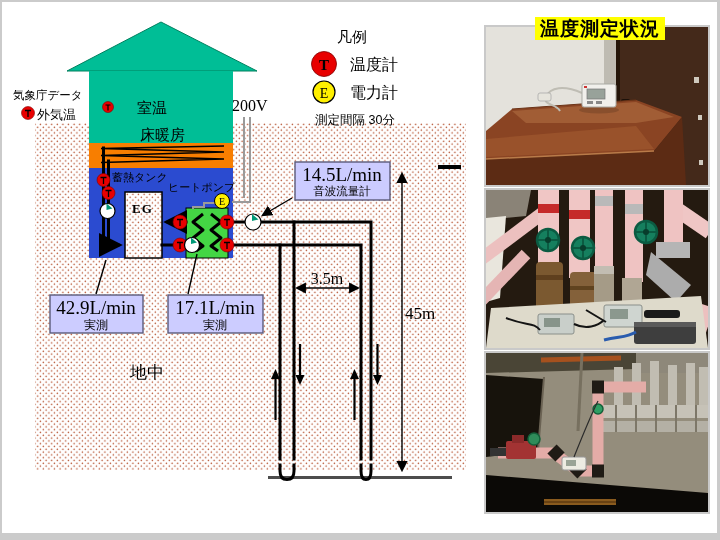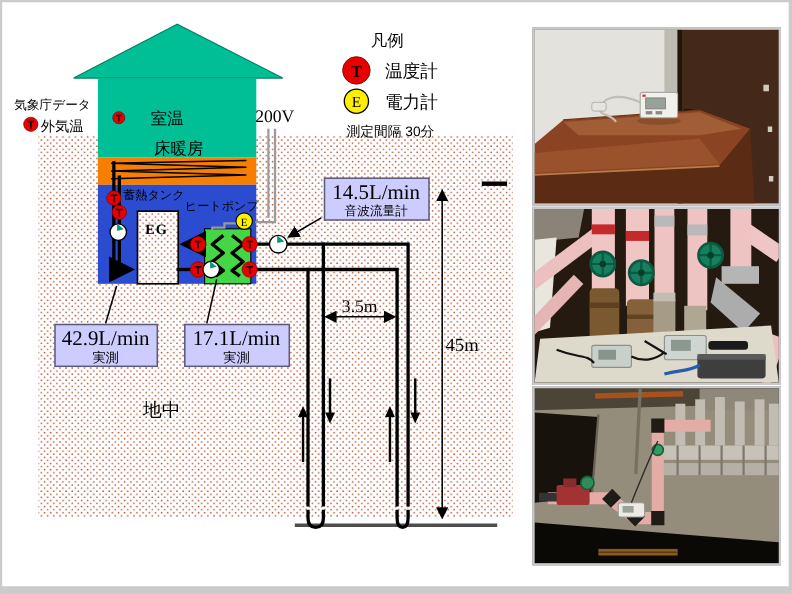--- a/index.html
+++ b/index.html
@@ -328,15 +328,16 @@
         <rect x="76" y="104" width="24" height="13" rx="2" fill="#EDEBE2" stroke="#999"></rect>
         <rect x="80" y="107" width="10" height="6" fill="#9AA396"></rect>
       </g>
       <path d="M88,104 C96,84 106,60 112,48" stroke="#2B2B2B" stroke-width="1.2" fill="none"></path>
       <polygon points="0,122 222,140 222,159 0,159" fill="#0B0906"></polygon>
       <rect x="58" y="146" width="72" height="6" fill="#8A5B1E"></rect>
       <line x1="58" y1="149" x2="130" y2="149" stroke="#5E3A10" stroke-width="1.5"></line>
     </svg>
   </div>
 
+  <div class="page-title">温度測定状況</div>
 
   <div class="frame"></div>
 </div>
 
 </body></html>

